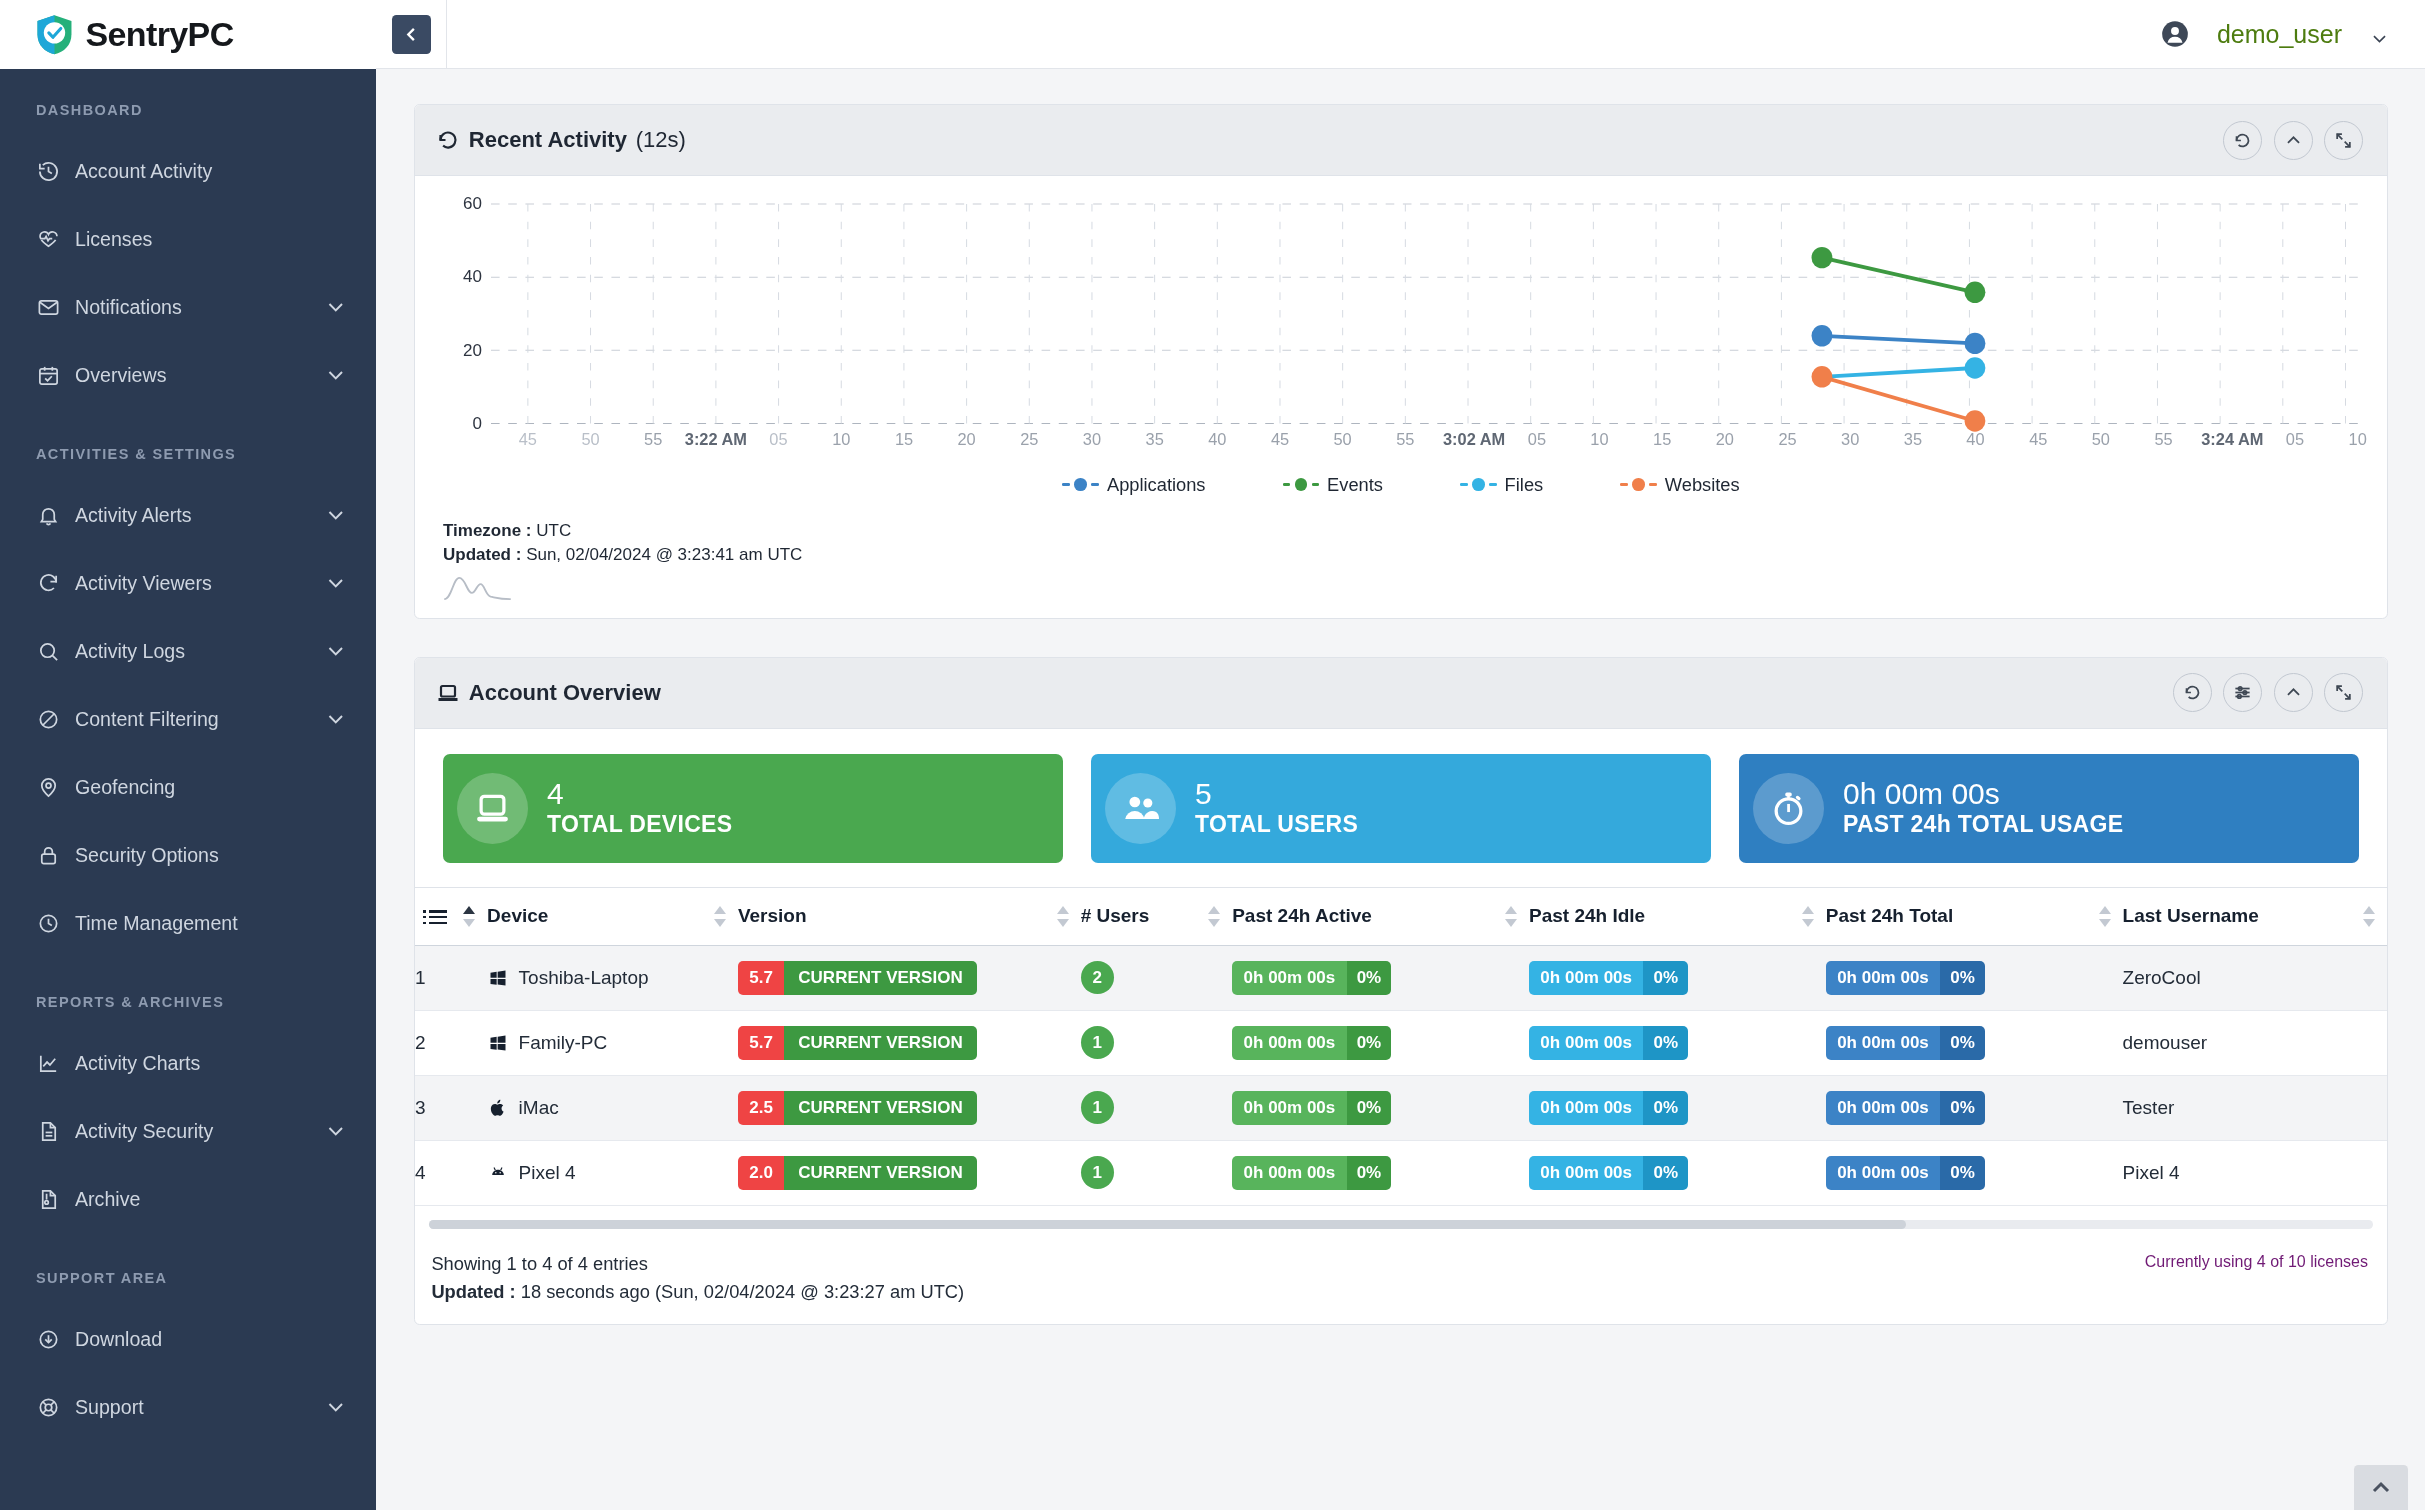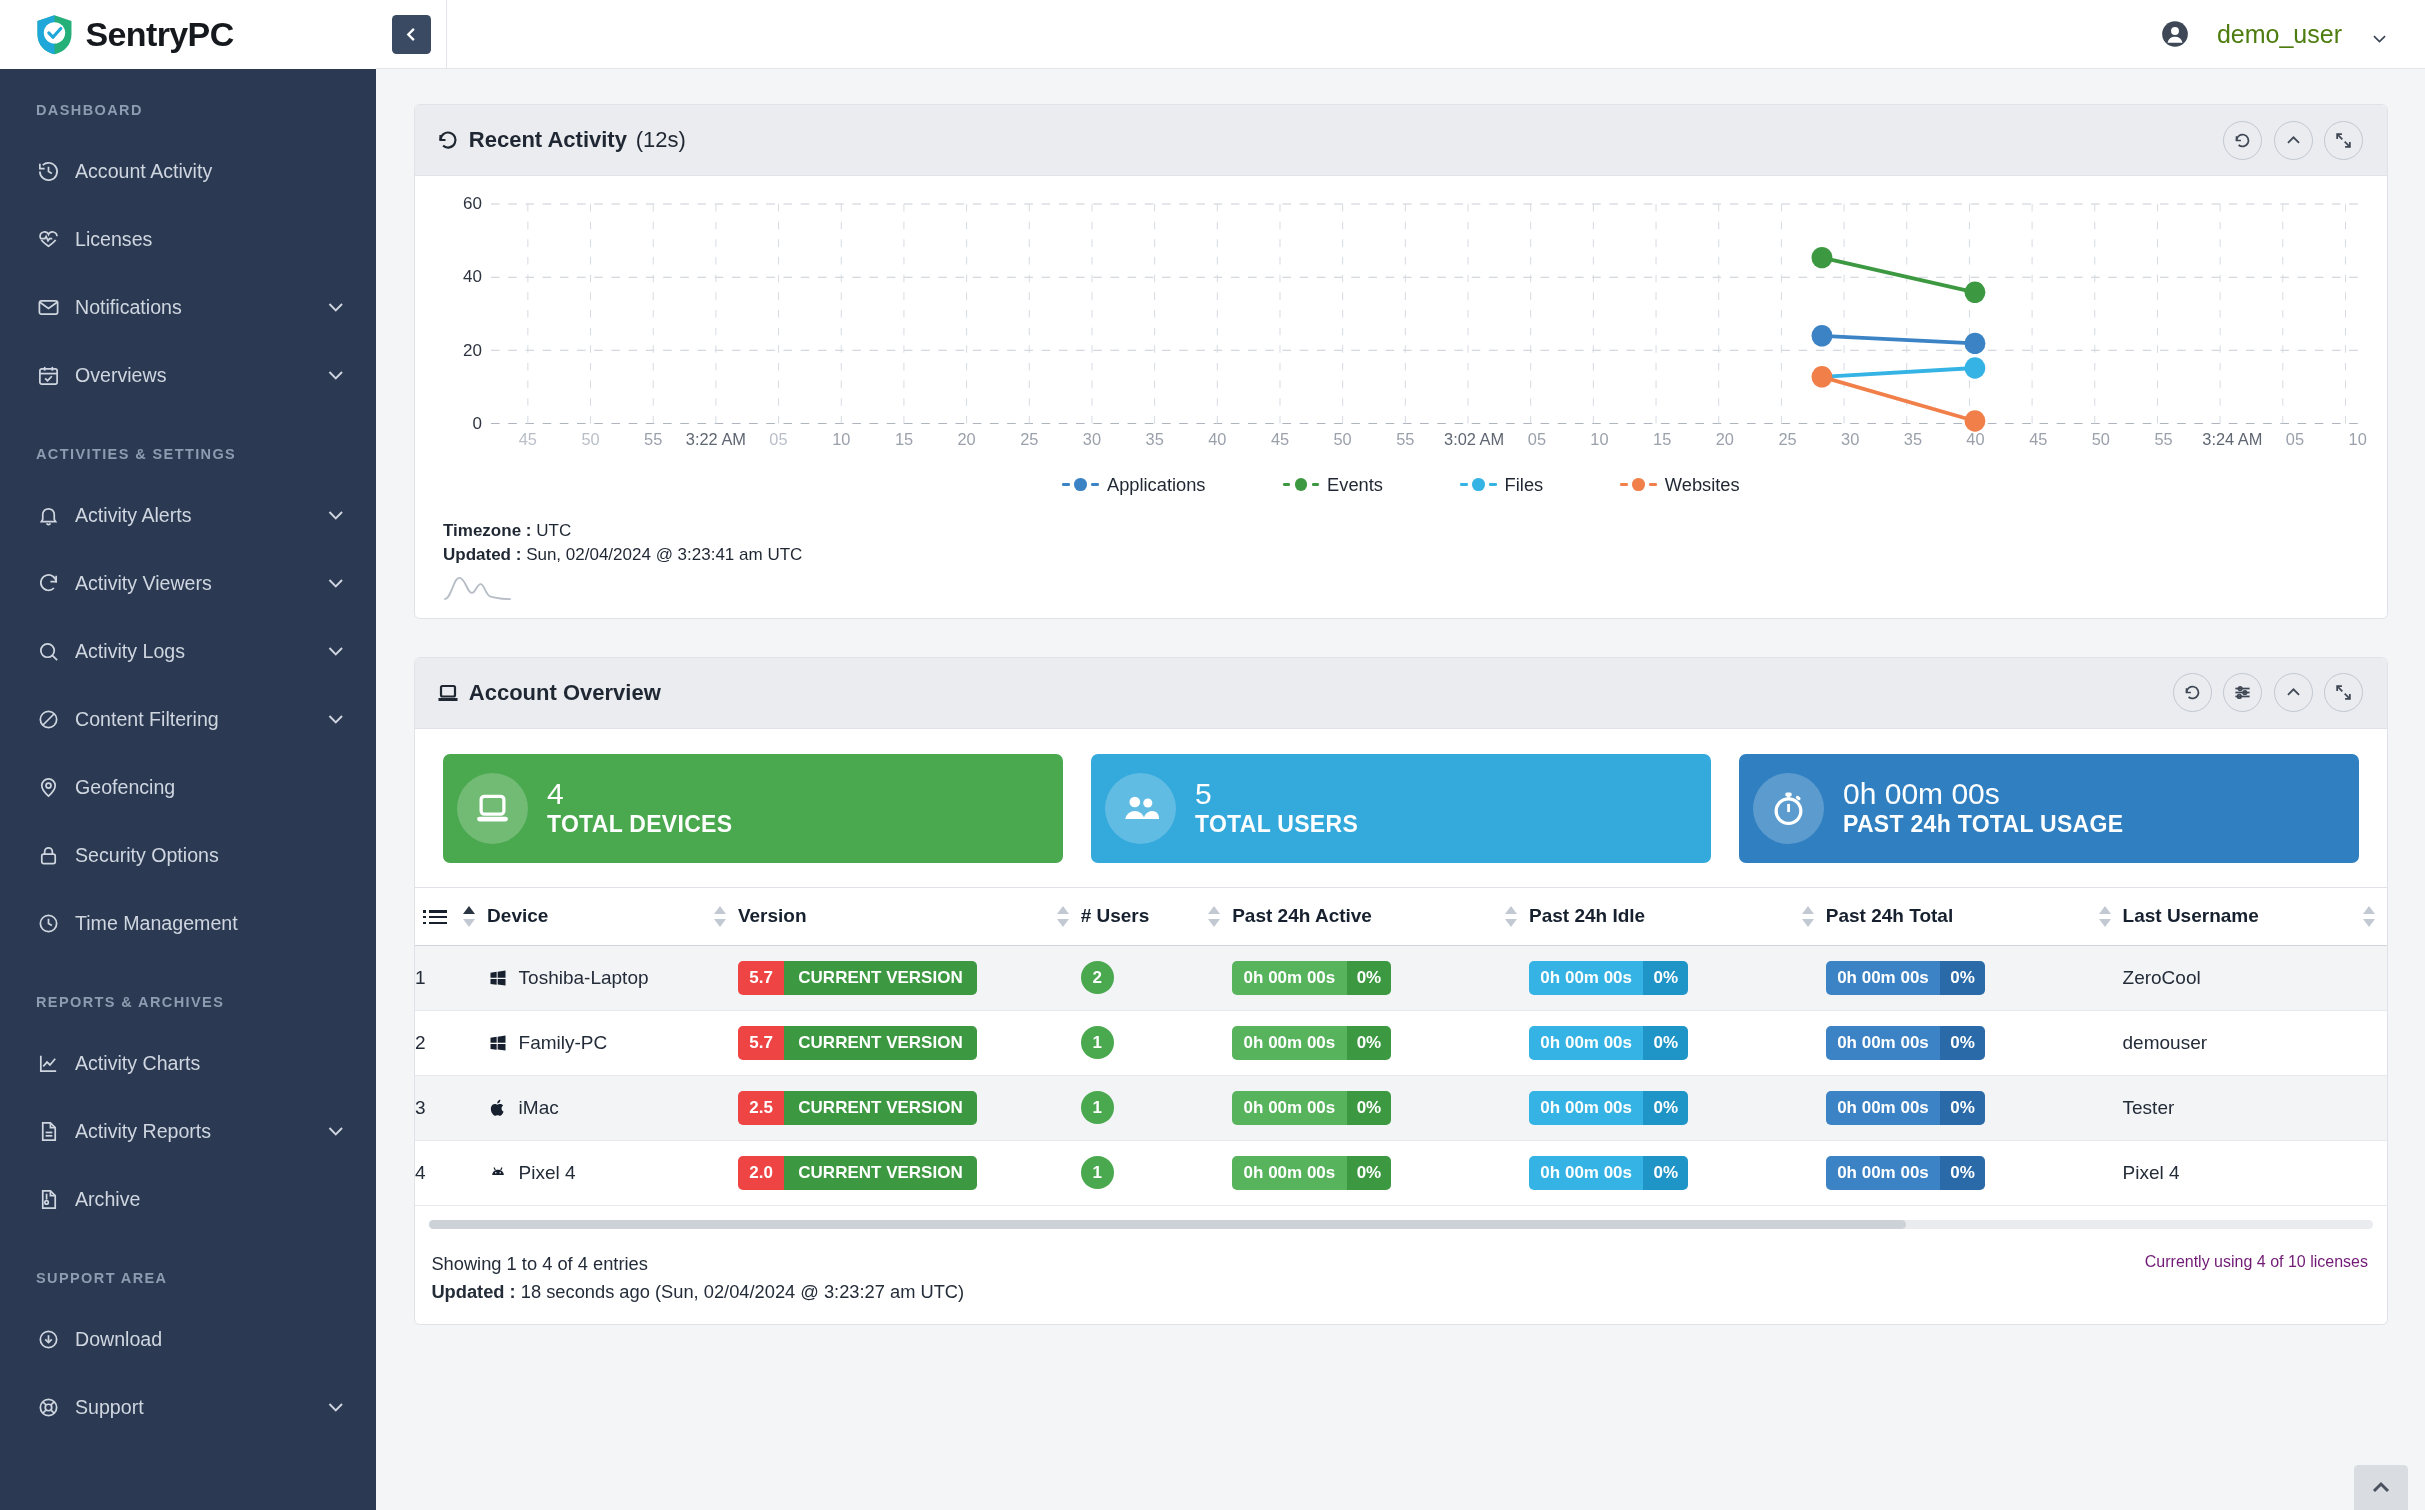--- a/index.html
+++ b/index.html
@@ -102,21 +102,21 @@
     transform: translateY(-50%); text-align: right;
   }
   .plot {
     position: absolute; left: 48px; right: 0; top: 0; height: 227px;
   }
   .x-axis { position: absolute; left: 48px; right: 0; top: 231px; height: 25px; }
   .x-lab {
     position: absolute; font-size: 16.4px; color: #b9bfc8;
     transform: translateX(-50%); white-space: nowrap;
   }
-  .x-lab.major { color: #5f6773; font-weight: normal; }
+  .x-lab.major { color: #5f6773; font-weight: bold; }
   .x-lab.mid { color: #9aa1ab; }
   .legend {
     display: flex; justify-content: center; gap: 77px;
     margin-top: 21.5px; font-size: 18.3px; color: #1f2733;
   }
   .lg-item { display: flex; align-items: center; gap: 7.6px; cursor: pointer; }
   .lg-dash { width: 37px; height: 3.8px; position: relative; display:flex; align-items:center;}
   .lg-dot { width: 12.6px; height: 12.6px; border-radius: 50%; position: absolute; left: 12px; top: -4.4px; }
   .lg-seg { width: 7.6px; height: 2.5px; border-radius: 1.3px; }
   .lg-seg.r { margin-left: 21.5px; }
@@ -383,21 +383,21 @@
       </div>
       <div class="nav-item">
         <span class="nav-ico">
             <svg viewBox="0 0 24 24">
               <path d="M6 3h8l5 5v13H6Z"></path>
               <polyline points="14 3 14 8 19 8"></polyline>
               <line x1="9" y1="13" x2="16" y2="13"></line>
               <line x1="9" y1="16.5" x2="16" y2="16.5"></line>
             </svg>
           </span>
-        <span class="nav-label">Activity Reports</span>
+        <span class="nav-label">Activity Security</span>
         <span class="chev"><svg viewBox="0 0 24 24">
               <polyline points="5 9 12 16 19 9"></polyline>
             </svg></span>
       </div>
       <div class="nav-item">
         <span class="nav-ico">
             <svg viewBox="0 0 24 24">
               <path d="M6 3h8l5 5v13H6Z"></path>
               <polyline points="14 3 14 8 19 8"></polyline>
               <line x1="10" y1="6" x2="10" y2="12"></line>

